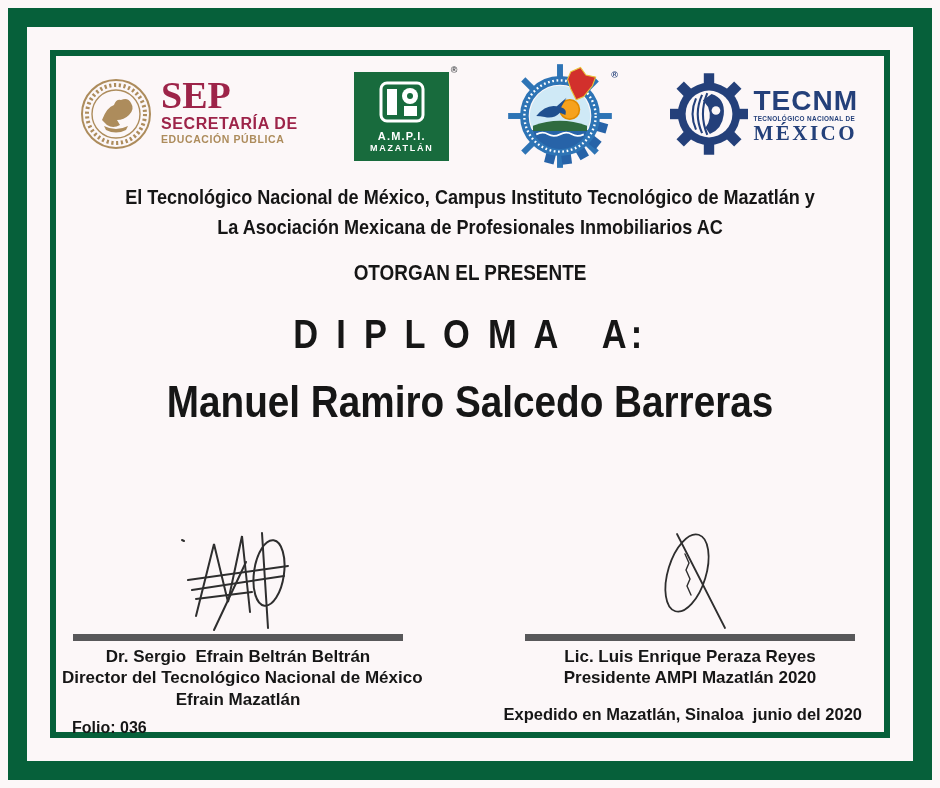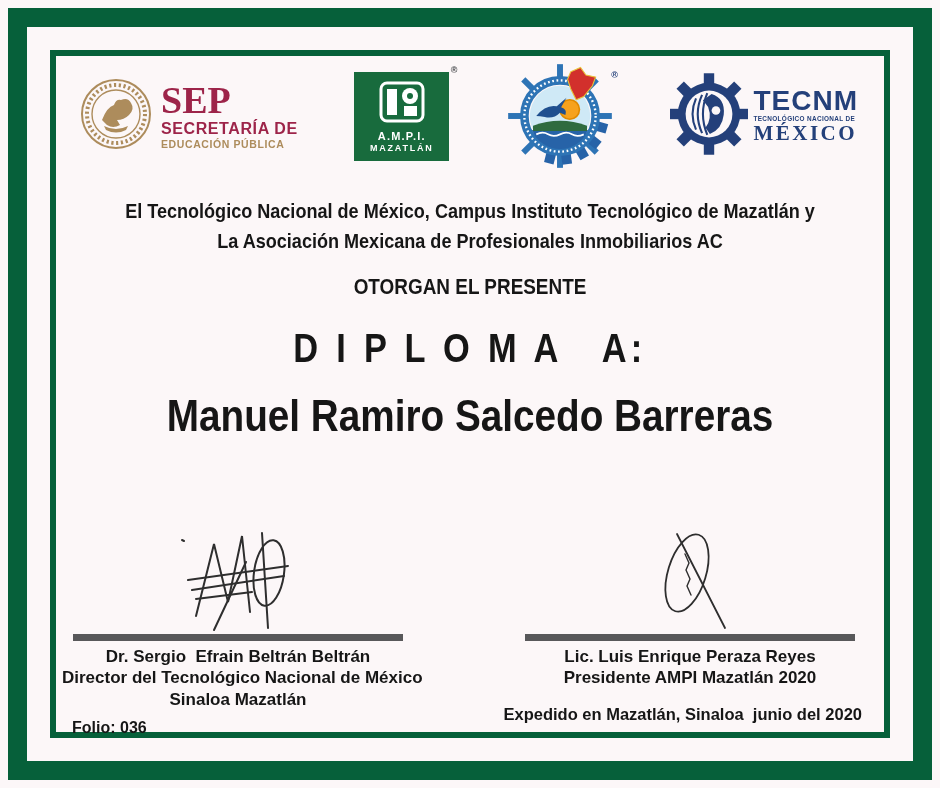--- a/index.html
+++ b/index.html
@@ -10,41 +10,41 @@
   html,body{margin:0;padding:0;}
   body{width:940px;height:788px;background:var(--bg);font-family:"Liberation Sans",sans-serif;color:var(--ink);}
   [data-bind]{white-space:pre;}
   .page{width:940px;height:788px;padding:8px;}
   .frame-outer{height:100%;border:19px solid var(--green);padding:23px;}
   .frame-inner{height:100%;border:6px solid var(--green);position:relative;background:var(--bg);}
   .content{position:absolute;inset:0;}
 
   
   .logos-row{display:flex;align-items:center;justify-content:space-between;padding:12px 26px 0 24px;height:108px;}
-  .sep-logo{display:flex;align-items:center;gap:9px;}
+  .sep-logo{display:flex;gap:9px;}
   .sep-text .sep-acronym{font-family:"Liberation Serif",serif;font-weight:bold;font-size:38px;line-height:34px;color:var(--maroon);}
   .sep-text .dept1{font-size:16px;font-weight:bold;letter-spacing:.6px;color:var(--maroon);margin-top:3px;}
   .sep-text .dept2{font-size:10.5px;font-weight:bold;letter-spacing:.6px;color:var(--gold);}
   .ampi-logo{width:95px;height:89px;background:var(--ampi);position:relative;display:flex;flex-direction:column;align-items:center;justify-content:flex-start;padding-top:9px;}
   .ampi-name{color:#fff;font-weight:bold;font-size:11px;letter-spacing:1.2px;margin-top:3px;}
   .ampi-city{color:#fff;font-weight:bold;font-size:9px;letter-spacing:1.8px;margin-top:1px;}
   .reg-mark{position:absolute;font-size:9px;font-weight:bold;color:#44474a;}
   .ampi-logo .reg-mark{top:-7px;right:-8px;}
   .itm-logo{position:relative;width:108px;height:108px;}
   .itm-logo .reg-mark{top:8px;right:-4px;color:var(--navy);}
   .tecnm-logo{display:flex;align-items:center;gap:5px;}
   .tecnm-text{color:var(--navy);text-align:left;}
   .tecnm-acronym{font-weight:bold;font-size:28px;line-height:26px;letter-spacing:1px;}
   .tecnm-sub{font-weight:bold;font-size:6.4px;letter-spacing:.35px;margin-top:1px;}
   .tecnm-country{font-weight:bold;font-size:21px;letter-spacing:2.5px;line-height:22px;font-family:Liberation Serif, serif;}
 
   
   .cn{transform:scaleX(.86);transform-origin:50% 50%;}
   .centered{text-align:center;}
-  .issuers{margin-top:32px;font-size:21px;font-weight:bold;line-height:30px;}
+  .issuers{margin-top:18px;font-size:21px;font-weight:bold;line-height:30px;}
   .grant{margin-top:18px;font-size:22px;font-weight:bold;}
   .title{margin-top:26px;font-size:40px;font-weight:bold;letter-spacing:5px;}
   .recipient{margin-top:19px;font-size:45px;font-weight:bold;}
   .bodytext{margin-top:27px;font-size:22.5px;font-weight:bold;line-height:34px;}
 
   
   .sig-row{position:absolute;left:0;right:0;bottom:22px;display:flex;justify-content:space-between;padding:0 18px 0 6px;}
   .sig-col{width:352px;text-align:center;}
   .scribble{height:104px;display:flex;justify-content:center;align-items:flex-end;}
   .sig-line{height:7px;background:var(--line);width:330px;margin:2px auto 5px auto;}
@@ -183,21 +183,21 @@
                 <path d="M114,5 L120,100"></path>
                 <path d="M40,52 L140,38"></path>
                 <path d="M44,62 L136,48"></path>
                 <path d="M48,71 L104,64"></path>
                 <path d="M98,34 L66,102"></path>
               </svg>
             </div>
             <div class="sig-line"></div>
             <div class="sig-name" data-bind="certificate.left_signatory.name">Dr. Sergio  Efrain Beltrán Beltrán</div>
             <div class="sig-name" data-bind="certificate.left_signatory.title">Director del Tecnológico Nacional de México</div>
-            <div class="sig-name" data-bind="certificate.left_signatory.campus">Sinaloa Mazatlán</div>
+            <div class="sig-name" data-bind="certificate.left_signatory.campus">Efrain Mazatlán</div>
           </div>
 
           <div class="sig-col">
             <div class="scribble">
               <svg width="130" height="104" viewBox="0 0 130 104" fill="none" stroke="#2e2e2e" stroke-width="1.8" stroke-linecap="round">
                 <ellipse cx="62" cy="45" rx="19" ry="40" transform="rotate(17 62 45)"></ellipse>
                 <path d="M52,6 L100,100"></path>
                 <path d="M60,26 l4,9 -3,7 4,9 -3,7 4,9" stroke-width="1.4"></path>
               </svg>
             </div>

